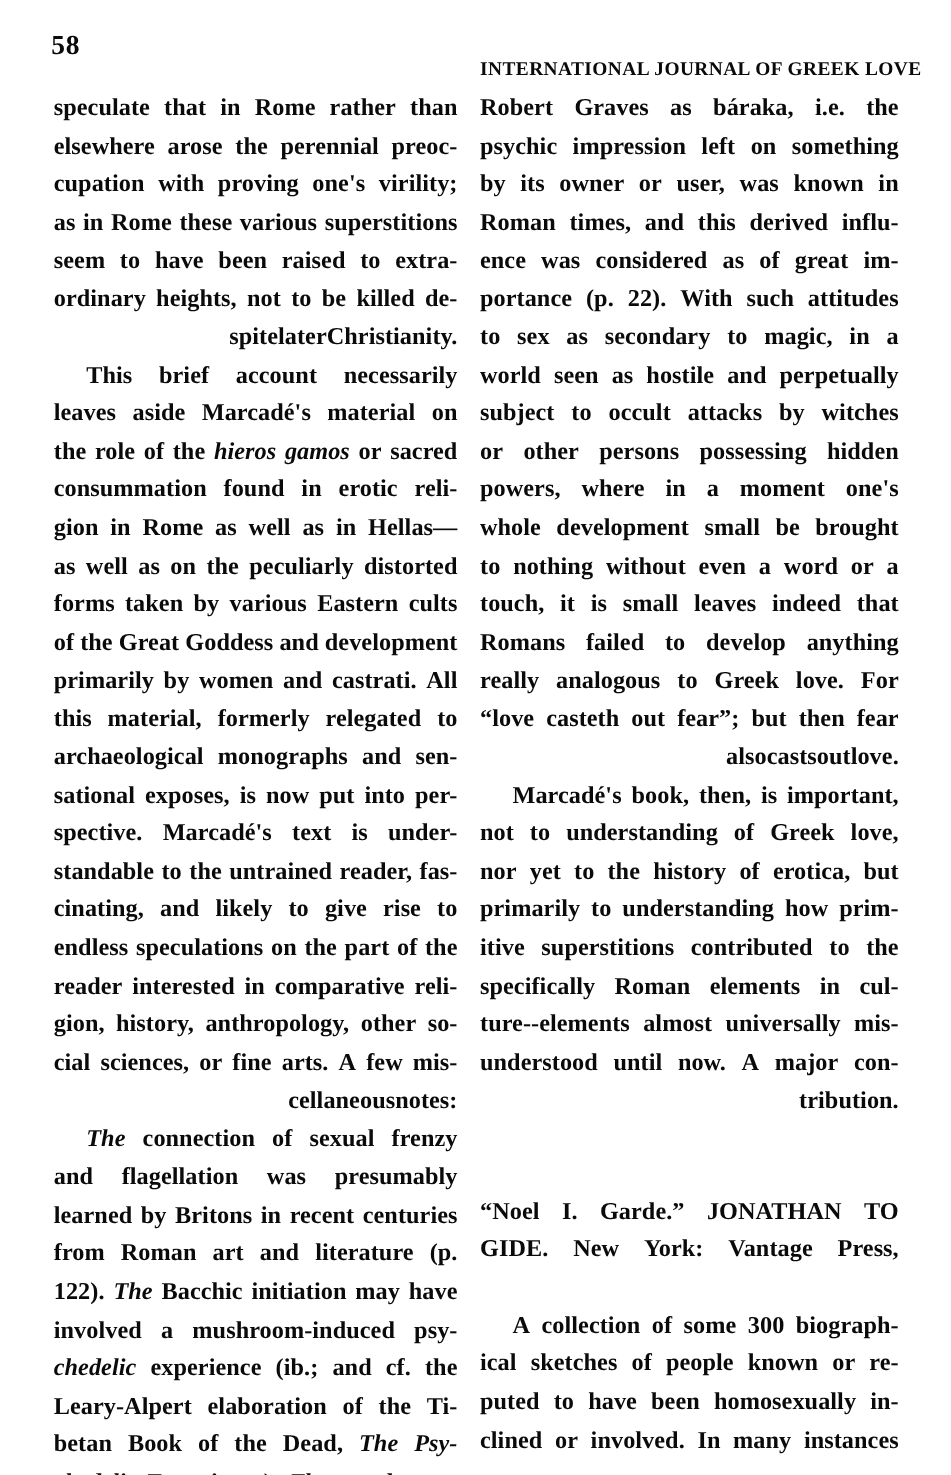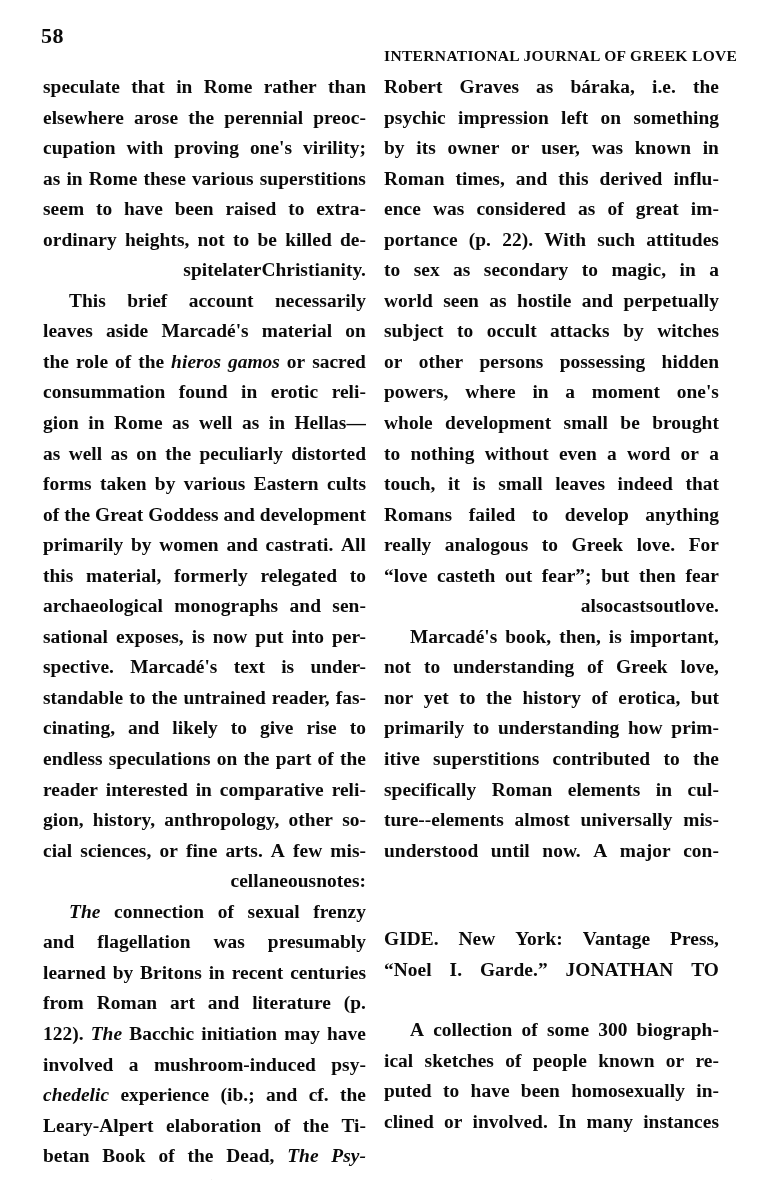--- a/index.html
+++ b/index.html
@@ -178,25 +178,26 @@
       </div>
       <div class="para">
         <div class="ln indent"><span class="w">Marcadé's</span><span class="w">book,</span><span class="w">then,</span><span class="w">is</span><span class="w">important,</span></div>
         <div class="ln"><span class="w">not</span><span class="w">to</span><span class="w">understanding</span><span class="w">of</span><span class="w">Greek</span><span class="w">love,</span></div>
         <div class="ln"><span class="w">nor</span><span class="w">yet</span><span class="w">to</span><span class="w">the</span><span class="w">history</span><span class="w">of</span><span class="w">erotica,</span><span class="w">but</span></div>
         <div class="ln"><span class="w">primarily</span><span class="w">to</span><span class="w">understanding</span><span class="w">how</span><span class="w">prim-</span></div>
         <div class="ln"><span class="w">itive</span><span class="w">superstitions</span><span class="w">contributed</span><span class="w">to</span><span class="w">the</span></div>
         <div class="ln"><span class="w">specifically</span><span class="w">Roman</span><span class="w">elements</span><span class="w">in</span><span class="w">cul-</span></div>
         <div class="ln"><span class="w">ture--elements</span><span class="w">almost</span><span class="w">universally</span><span class="w">mis-</span></div>
         <div class="ln"><span class="w">understood</span><span class="w">until</span><span class="w">now.</span><span class="w">A</span><span class="w">major</span><span class="w">con-</span></div>
+        <div class="ln last"><span class="w">tribution.</span></div>
       </div>
       <div class="block-gap"></div>
       <div class="para">
+        <div class="ln"><span class="w">“Noel</span><span class="w">I.</span><span class="w">Garde.”</span><span class="w">JONATHAN</span><span class="w">TO</span></div>
         <div class="ln"><span class="w">GIDE.</span><span class="w">New</span><span class="w">York:</span><span class="w">Vantage</span><span class="w">Press,</span></div>
-        <div class="ln"><span class="w">“Noel</span><span class="w">I.</span><span class="w">Garde.”</span><span class="w">JONATHAN</span><span class="w">TO</span></div>
       </div>
       <div class="block-gap-small"></div>
       <div class="para">
         <div class="ln indent"><span class="w">A</span><span class="w">collection</span><span class="w">of</span><span class="w">some</span><span class="w">300</span><span class="w">biograph-</span></div>
         <div class="ln"><span class="w">ical</span><span class="w">sketches</span><span class="w">of</span><span class="w">people</span><span class="w">known</span><span class="w">or</span><span class="w">re-</span></div>
         <div class="ln"><span class="w">puted</span><span class="w">to</span><span class="w">have</span><span class="w">been</span><span class="w">homosexually</span><span class="w">in-</span></div>
         <div class="ln"><span class="w">clined</span><span class="w">or</span><span class="w">involved.</span><span class="w">In</span><span class="w">many</span><span class="w">instances</span></div>
       </div>
     </div>
 </div>

